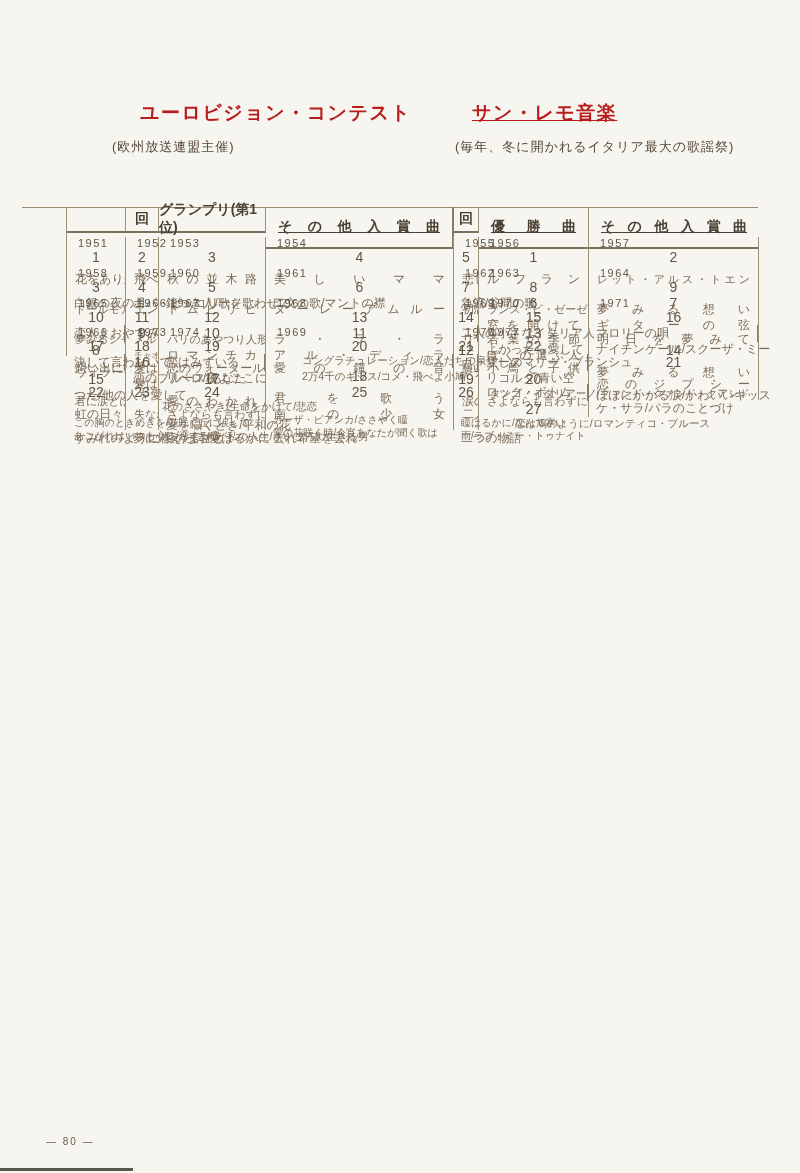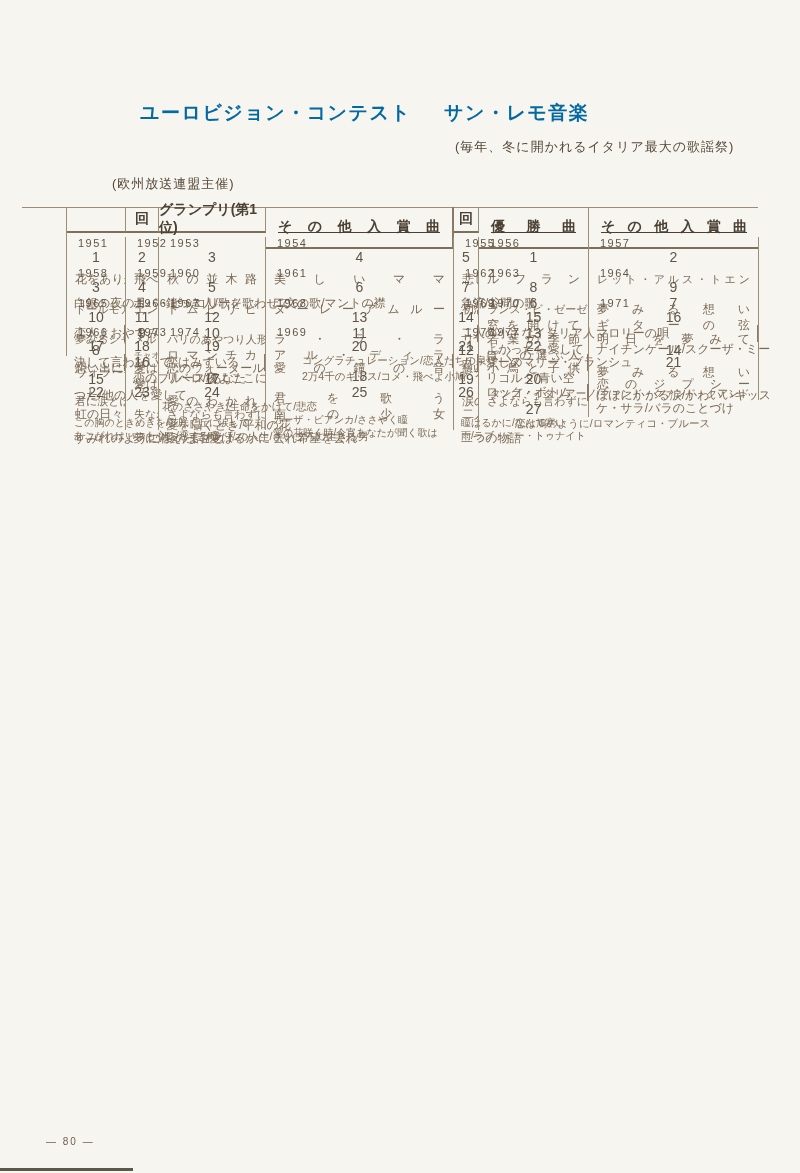--- a/index.html
+++ b/index.html
@@ -3,21 +3,21 @@
 <meta charset="utf-8">
 <style>
   html,body{margin:0;padding:0;}
   body{
     width:800px;height:1173px;position:relative;
     background:#f7f5ef;
     font-family:"Liberation Sans",sans-serif;
     color:#7a6a57;overflow:hidden;
   }
   .abs{position:absolute;}
-  .title{font-weight:bold;font-size:19px;letter-spacing:1.5px;color:#0369a1;}
+  .title{font-weight:bold;font-size:19px;letter-spacing:1.5px;color:#b91c1c;}
   .subtitle{font-size:13px;letter-spacing:1px;color:#55483a;}
 
   
   .topline{left:22px;top:207px;width:736px;height:1px;background:#9c8d77;}
 
   
   .grid{
     position:absolute;left:66px;top:207px;width:692px;
     display:grid;
     grid-template-columns:59px 33px 107px 188px 25px 110px 170px;
@@ -51,23 +51,23 @@
   .thick{border-right:2px solid #8a7b66;}
   .noborder{border-right:none;}
 
   .pagenum{left:46px;top:1136px;font-size:10px;letter-spacing:2px;color:#6b5f50;}
   .cornerline{left:0;top:1168px;width:133px;height:3px;background:#5a584a;}
 </style>
 </head>
 <body>
 
 <div class="abs title" style="left:140px;top:100px;">ユーロビジョン・コンテスト</div>
-<div class="abs subtitle" style="left:112px;top:138px;margin-top:37px;">(欧州放送連盟主催)</div>
-
-<div class="abs title" style="left:444px;top:100px;">サン・レモ音楽</div>
+<div class="abs subtitle" style="left:112px;top:138px;">(欧州放送連盟主催)</div>
+
+<div class="abs title" style="left:472px;top:100px;text-decoration:underline;">サン・レモ音楽</div>
 <div class="abs subtitle" style="left:455px;top:138px;">(毎年、冬に開かれるイタリア最大の歌謡祭)</div>
 
 <div class="abs topline"></div>
 
 <div class="grid">
 
   <div class="cell hd"></div>
   <div class="cell hd center">回</div>
   <div class="cell hd center">グランプリ(第1位)</div>
   <div class="cell hd hd-spread thick">その他入賞曲</div>

